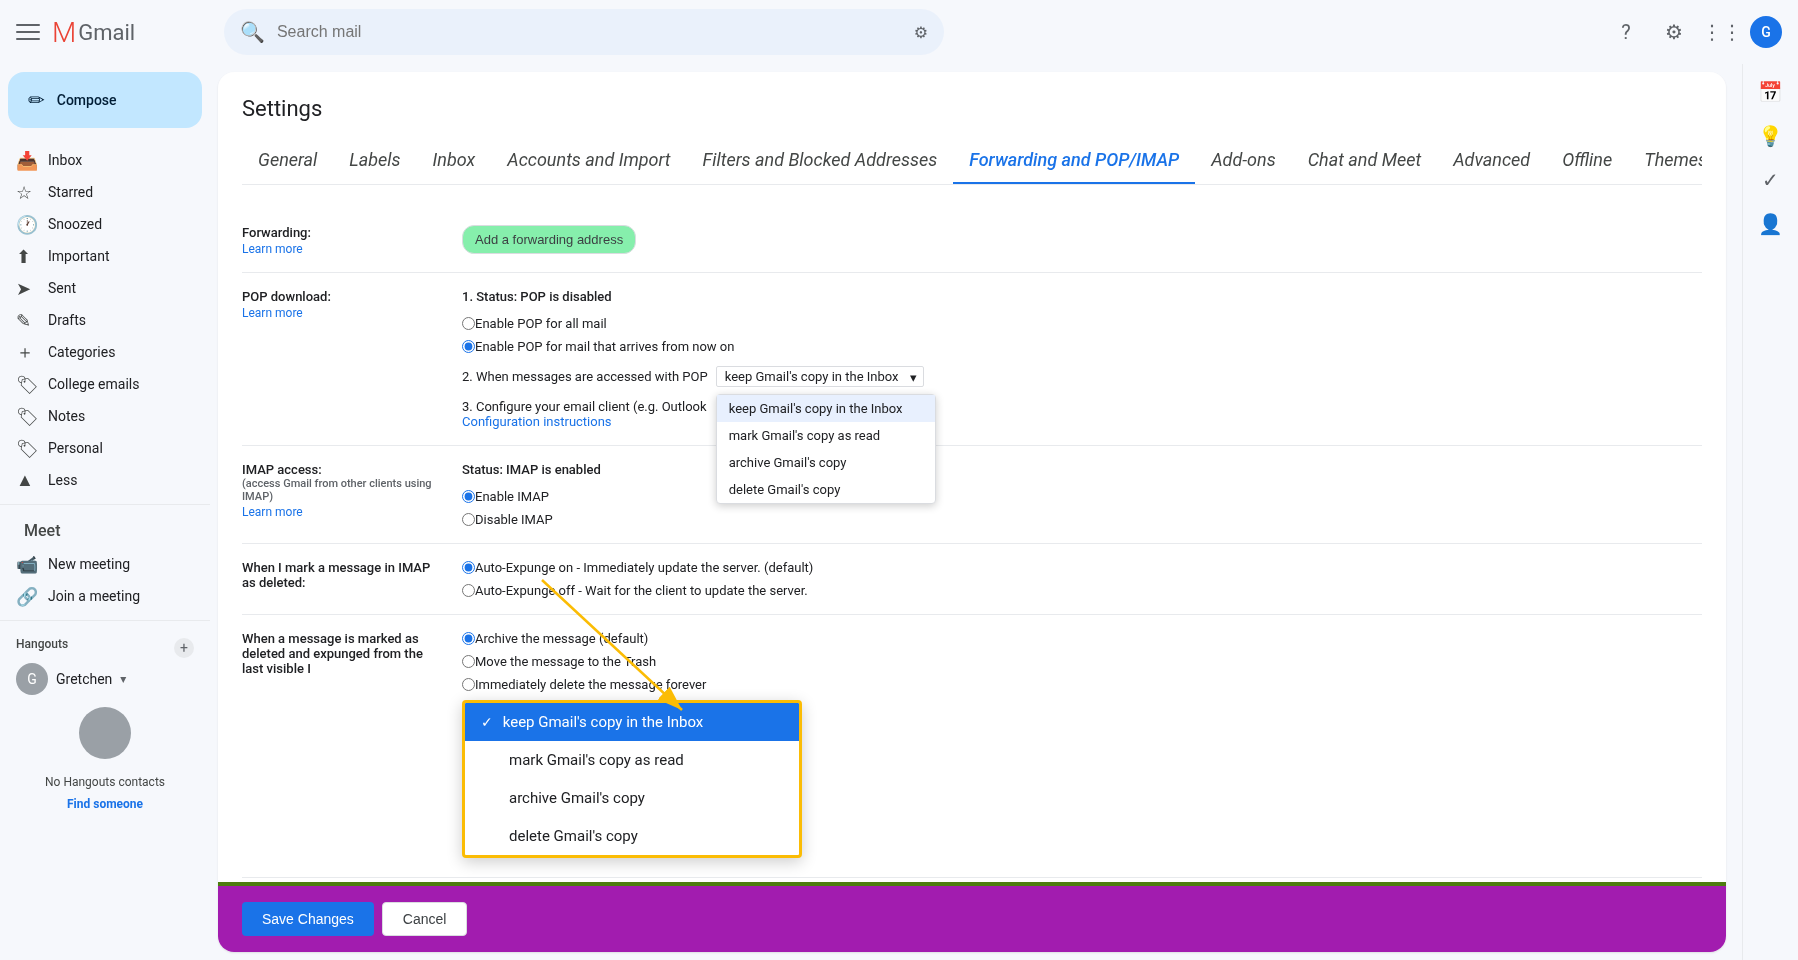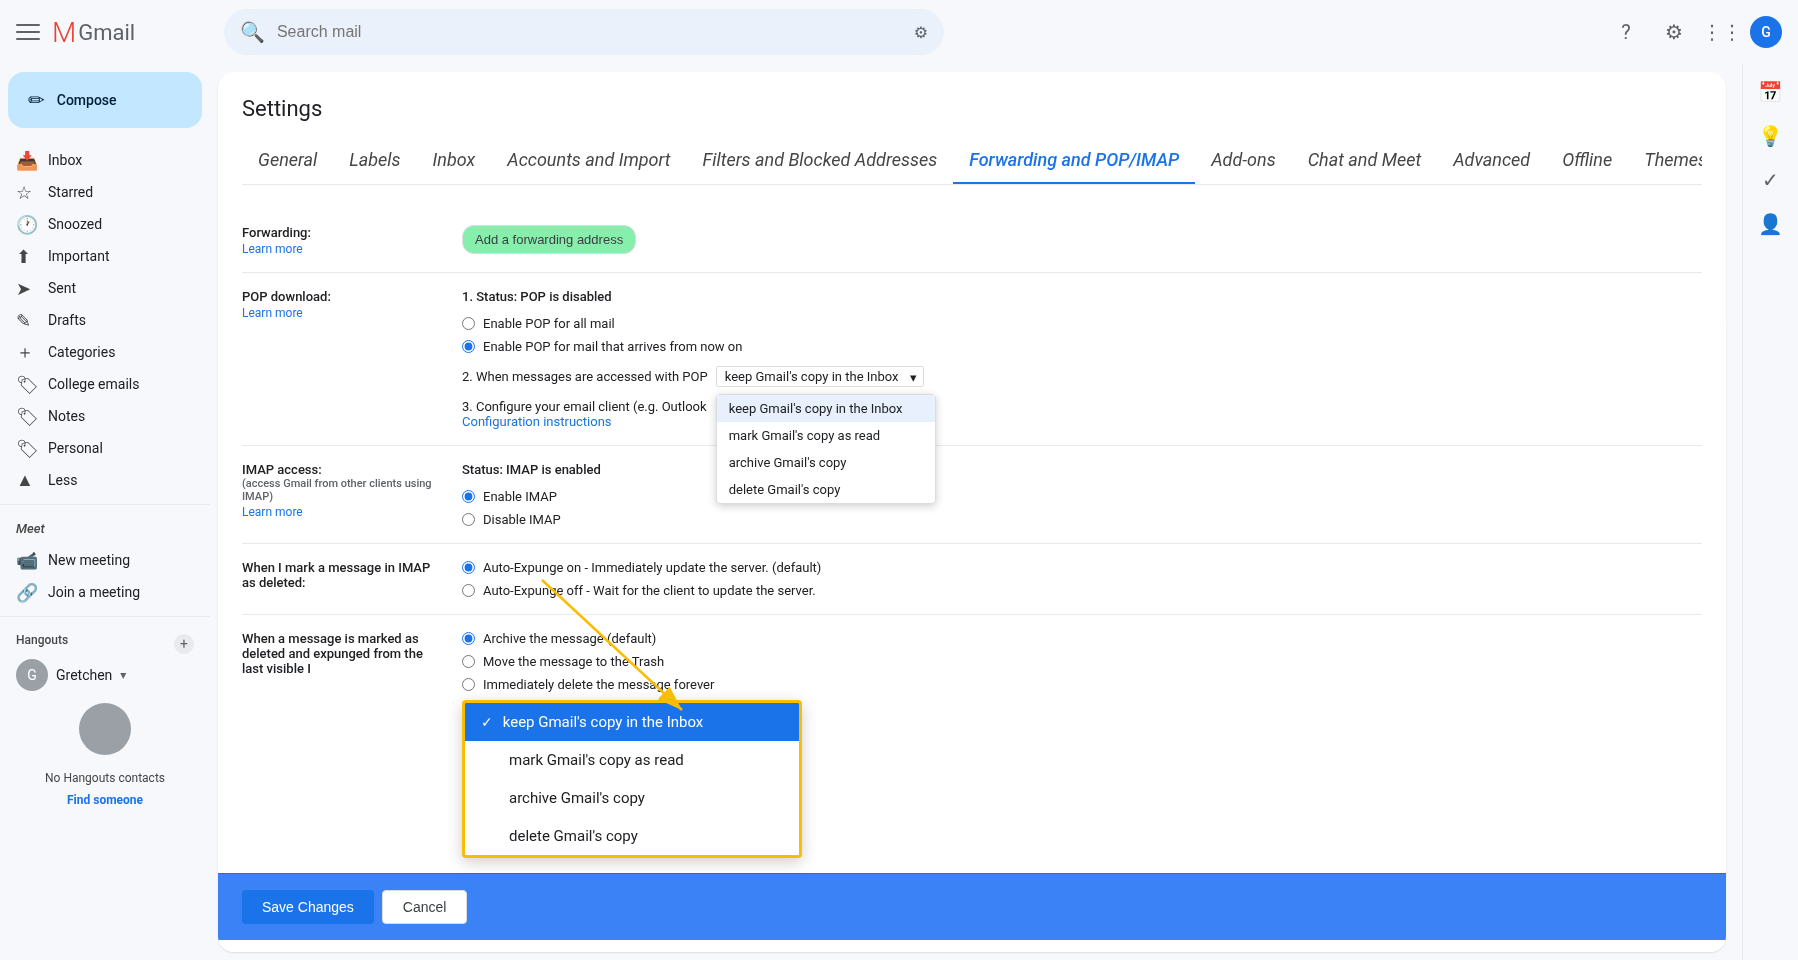--- a/index.html
+++ b/index.html
@@ -20,21 +20,21 @@
 
     
     .main-layout { display: flex; flex: 1; overflow: hidden; }
 
     
     .sidebar { width: 210px; flex-shrink: 0; padding: 8px 0; overflow-y: auto; background: #f6f8fc; }
     .compose-btn { display: flex; align-items: center; gap: 12px; background: #c2e7ff; border-radius: 16px; padding: 16px 20px; margin: 0 8px 16px 8px; cursor: pointer; font-size: 14px; font-weight: 500; color: #001d35; }
     .compose-icon { font-size: 20px; }
     .nav-item { display: flex; align-items: center; gap: 12px; padding: 4px 16px; border-radius: 0 24px 24px 0; cursor: pointer; height: 32px; font-size: 14px; color: #202124; margin-right: 16px; }
     .nav-item .nav-icon { font-size: 18px; color: #444746; width: 20px; }
-    .sidebar-section { font-size: 13px; color: #444746; padding: 8px 16px; margin-top: 8px; font-weight: 500; font-style: italic; }
+    .sidebar-section { font-size: 16px; color: #444746; padding: 8px 24px; margin-top: 8px; font-weight: 500; }
     .sidebar-divider { height: 1px; background: #e8eaed; margin: 8px 0; }
     .hangouts-section { padding: 8px 16px; }
     .hangouts-title { font-size: 12px; color: #444746; font-weight: 500; margin-bottom: 8px; }
     .hangout-user { display: flex; align-items: center; gap: 8px; padding: 4px 0; }
     .hangout-avatar { width: 32px; height: 32px; border-radius: 50%; background: #9aa0a6; display: flex; align-items: center; justify-content: center; color: white; font-size: 14px; }
     .no-contacts { font-size: 12px; color: #444746; text-align: center; padding: 8px 0; }
     .find-someone { font-size: 12px; color: #1a73e8; text-align: center; cursor: pointer; font-weight: bold; }
     .user-avatar-large { width: 52px; height: 52px; border-radius: 50%; background: #9aa0a6; margin: 8px auto; }
     .add-btn { width: 20px; height: 20px; border-radius: 50%; background: #e8eaed; display: flex; align-items: center; justify-content: center; cursor: pointer; font-size: 14px; color: #5f6368; margin-left: auto; }
 
@@ -50,39 +50,39 @@
     .settings-content { padding: 24px; }
     .settings-row { display: flex; padding: 16px 0; border-bottom: 1px solid #e8eaed; }
     .settings-row:last-child { border-bottom: none; }
     .settings-label { width: 220px; flex-shrink: 0; font-size: 13px; color: #202124; font-weight: 500; padding-right: 24px; }
     .settings-label .sub-text { font-size: 12px; color: #5f6368; font-weight: 400; margin-top: 2px; cursor: pointer; color: #1a73e8; }
     .settings-value { flex: 1; font-size: 13px; color: #202124; }
     .add-forwarding-btn { background: #86efac; border: 1px solid #dadce0; border-radius: 12px; padding: 6px 12px; font-size: 13px; cursor: pointer; color: #3c4043; }
     .tip-text { font-size: 13px; color: #5f6368; margin-top: 8px; }
     .tip-text a { color: #1a73e8; text-decoration: none; }
     .radio-group { display: flex; flex-direction: column; gap: 8px; }
-    .radio-item { display: flex; align-items: center; gap: 8px; font-size: 13px; cursor: pointer; }
+    .radio-item { display: flex; align-items: center; font-size: 13px; cursor: pointer; }
     .radio-item input[type=radio] { accent-color: #1a73e8; }
     .section-title { font-size: 13px; font-weight: 500; color: #202124; margin-bottom: 12px; }
 
     
     .dropdown-small { position: relative; display: inline-block; }
     .dropdown-small-trigger { background: white; border: 1px solid #dadce0; border-radius: 2px; padding: 2px 24px 2px 8px; font-size: 13px; cursor: pointer; position: relative; min-width: 180px; }
     .dropdown-small-trigger::after { content: '▾'; position: absolute; right: 6px; top: 50%; transform: translateY(-50%); }
     .dropdown-popup-small { position: absolute; top: 28px; left: 0; background: white; border: 1px solid #dadce0; box-shadow: 0 2px 8px rgba(0,0,0,0.2); border-radius: 4px; z-index: 50; min-width: 220px; }
     .dropdown-popup-small .opt { padding: 6px 12px; font-size: 13px; cursor: pointer; display: flex; align-items: center; gap: 8px; }
     .dropdown-popup-small .opt.selected { background: #e8f0fe; }
     .checkmark { color: #1a73e8; font-size: 14px; }
     .dropdown-popup-large { background: white; border: 1px solid #dadce0; box-shadow: 0 4px 16px rgba(0,0,0,0.2); border-radius: 4px; min-width: 340px; overflow: hidden; border: 3px solid #fbbc04; }
     .dropdown-popup-large .opt { padding: 10px 16px; font-size: 15px; cursor: pointer; display: flex; align-items: center; gap: 10px; color: #202124; }
     .dropdown-popup-large .opt.selected { background: #1a73e8; color: white; }
     .dropdown-popup-large .opt.selected .checkmark { color: white; }
 
     
-    .footer-buttons { display: flex; gap: 8px; padding: 16px 24px; background: #3b82f6; position: sticky; bottom: 12px; border-top: 1px solid #4d7c0f; }
+    .footer-buttons { display: flex; gap: 8px; padding: 16px 24px; background: #a21caf; position: sticky; bottom: 0; border-top: 4px solid #4d7c0f; }
     .save-btn { background: #1a73e8; color: white; border: none; border-radius: 4px; padding: 8px 20px; font-size: 14px; cursor: pointer; }
     .cancel-btn { background: white; color: #3c4043; border: 1px solid #dadce0; border-radius: 4px; padding: 8px 20px; font-size: 14px; cursor: pointer; }
 
     
     .right-panel { width: 56px; flex-shrink: 0; background: #f6f8fc; display: flex; flex-direction: column; align-items: center; padding: 8px 0; gap: 4px; border-left: 1px solid #e8eaed; }
     .right-panel-icon { width: 40px; height: 40px; border-radius: 50%; display: flex; align-items: center; justify-content: center; cursor: pointer; color: #5f6368; font-size: 20px; }
 
     
     .select-inline { appearance: none; -webkit-appearance: none; border: 1px solid #dadce0; border-radius: 2px; padding: 2px 20px 2px 6px; font-size: 12px; background: white; cursor: pointer; }
 

